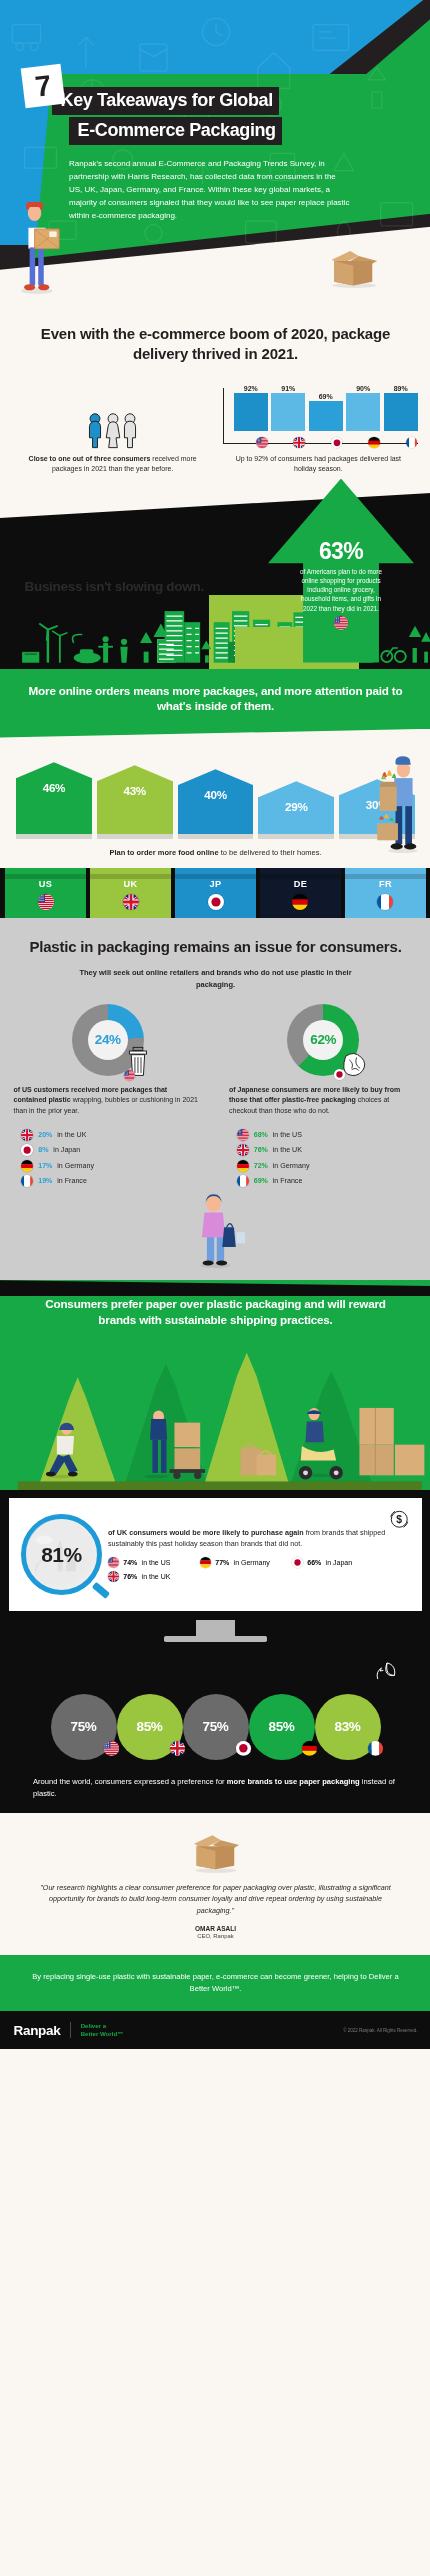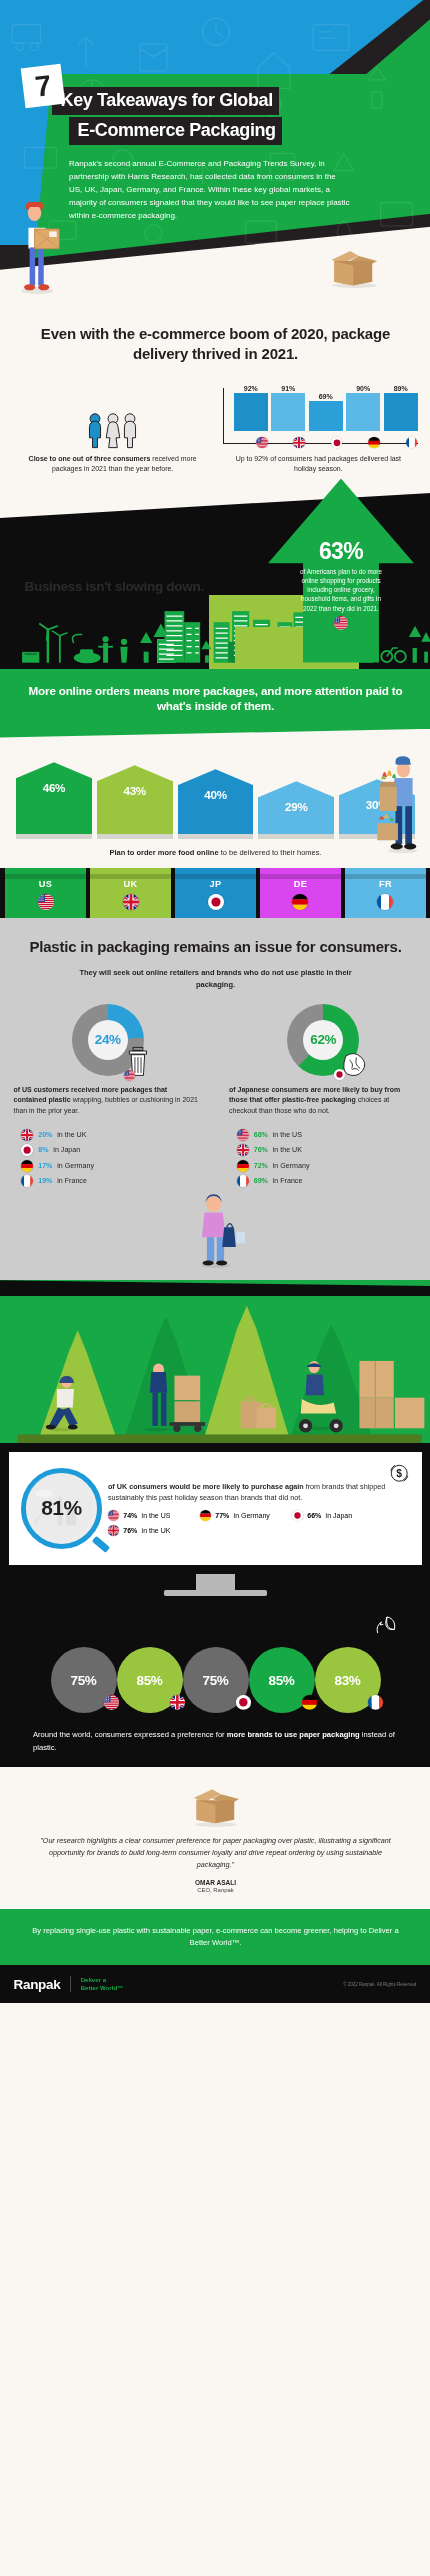--- a/index.html
+++ b/index.html
@@ -730,21 +730,21 @@
                 <rect width="24" height="16" fill="#00247d"></rect>
       <path d="M0 0 L24 16 M24 0 L0 16" stroke="#fff" stroke-width="3.2"></path>
       <path d="M0 0 L24 16 M24 0 L0 16" stroke="#cf142b" stroke-width="1.8"></path>
       <path d="M12 0 V16 M0 8 H24" stroke="#fff" stroke-width="5"></path>
       <path d="M12 0 V16 M0 8 H24" stroke="#cf142b" stroke-width="2.8"></path>
               </svg></div></div>
           <div class="cbox" style="background: rgb(29, 143, 201);"><div class="cbox-lid" style="background: rgba(0, 0, 0, 0.16);"></div><div class="cbox-code">JP</div><div class="flag cbox-flag" style="width: 16px; height: 16px;"><svg width="16" height="16" viewBox="0 0 24 16" preserveAspectRatio="xMidYMid slice">
                 <rect width="24" height="16" fill="#fff"></rect>
                 <circle cx="12" cy="8" r="4.6" fill="#bc002d"></circle>
               </svg></div></div>
-          <div class="cbox" style="background: #d946ef;"><div class="cbox-lid" style="background: rgba(0, 0, 0, 0.16);"></div><div class="cbox-code">DE</div><div class="flag cbox-flag" style="width: 16px; height: 16px;"><svg width="16" height="16" viewBox="0 0 24 16" preserveAspectRatio="xMidYMid slice">
+          <div class="cbox" style="background: #0f172a;"><div class="cbox-lid" style="background: rgba(0, 0, 0, 0.16);"></div><div class="cbox-code">DE</div><div class="flag cbox-flag" style="width: 16px; height: 16px;"><svg width="16" height="16" viewBox="0 0 24 16" preserveAspectRatio="xMidYMid slice">
                 <rect width="24" height="5.34" y="0" fill="#000"></rect>
                 <rect width="24" height="5.34" y="5.34" fill="#dd0000"></rect>
                 <rect width="24" height="5.34" y="10.66" fill="#ffce00"></rect>
               </svg></div></div>
           <div class="cbox" style="background: rgb(92, 184, 228);"><div class="cbox-lid" style="background: rgba(0, 0, 0, 0.16);"></div><div class="cbox-code">FR</div><div class="flag cbox-flag" style="width: 16px; height: 16px;"><svg width="16" height="16" viewBox="0 0 24 16" preserveAspectRatio="xMidYMid slice">
                 <rect width="8" height="16" x="0" fill="#0055a4"></rect>
                 <rect width="8" height="16" x="8" fill="#fff"></rect>
                 <rect width="8" height="16" x="16" fill="#ef4135"></rect>
               </svg></div></div>
         </div>
@@ -954,20 +954,21 @@
         <ellipse cx="58" cy="112" rx="9" ry="4" fill="#1a1a1a"></ellipse>
         <path d="M62 54 l16 0 l3 32 h-22z" fill="#1d3f7a"></path>
         <path d="M66 54 q6-12 10 0" fill="none" stroke="#1d3f7a" stroke-width="2"></path>
         <rect x="82" y="62" width="14" height="18" fill="#cfe4f5" opacity=".8"></rect>
       </svg>
     </div>
   </div>
 
   <div class="sec-green2">
     <div class="sec-green2-top"></div>
+    <div class="h2-white">Consumers prefer paper over plastic packaging and will reward brands with sustainable shipping practices.</div>
 
     <div class="arrows-scene">
       <svg width="431" height="147" viewBox="0 0 702 240" style="position:absolute;left:0;top:0">
         <path d="M60 240 l52-150 l14-34 l14 34 l52 150z" fill="#9ac63f"></path>
         <path d="M200 240 l54-170 l16-36 l16 36 l54 170z" fill="#12993d"></path>
         <path d="M330 240 l56-186 l16-38 l16 38 l56 186z" fill="#9ac63f"></path>
         <path d="M470 240 l54-160 l16-34 l16 34 l54 160z" fill="#12993d"></path>
         <rect x="28" y="226" width="660" height="14" fill="#4e7c1f"></rect>
 
         <g>

